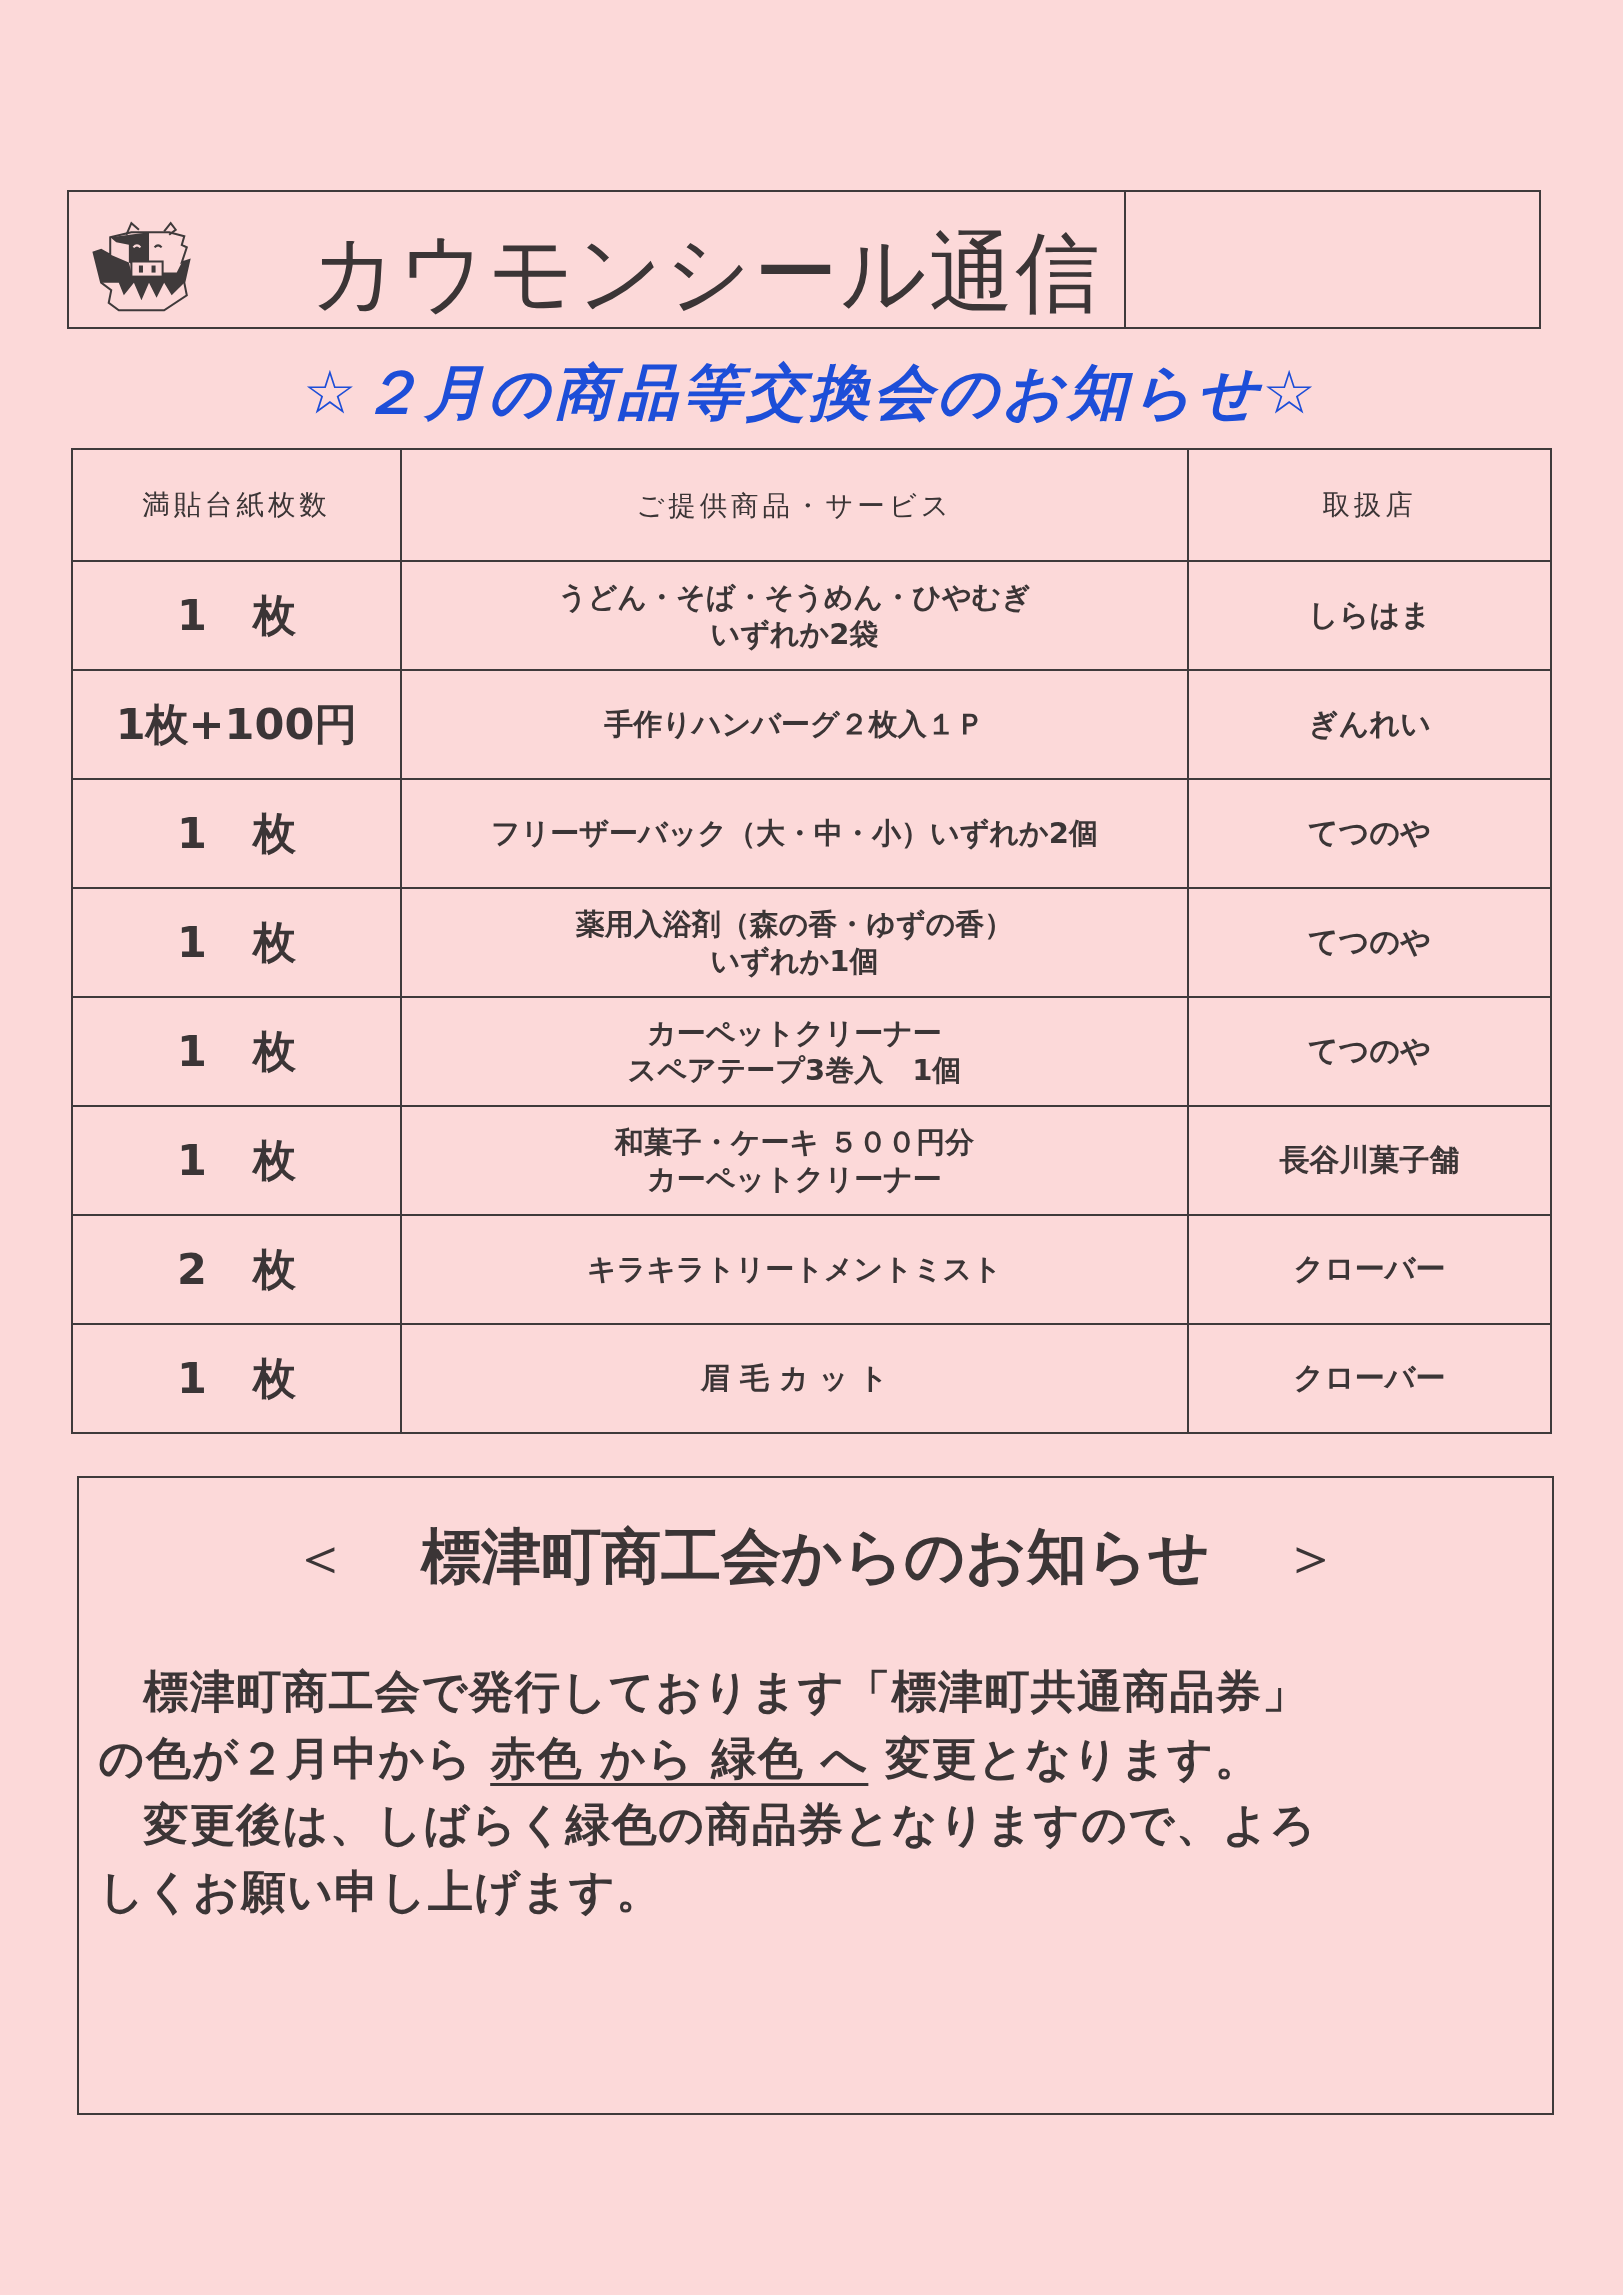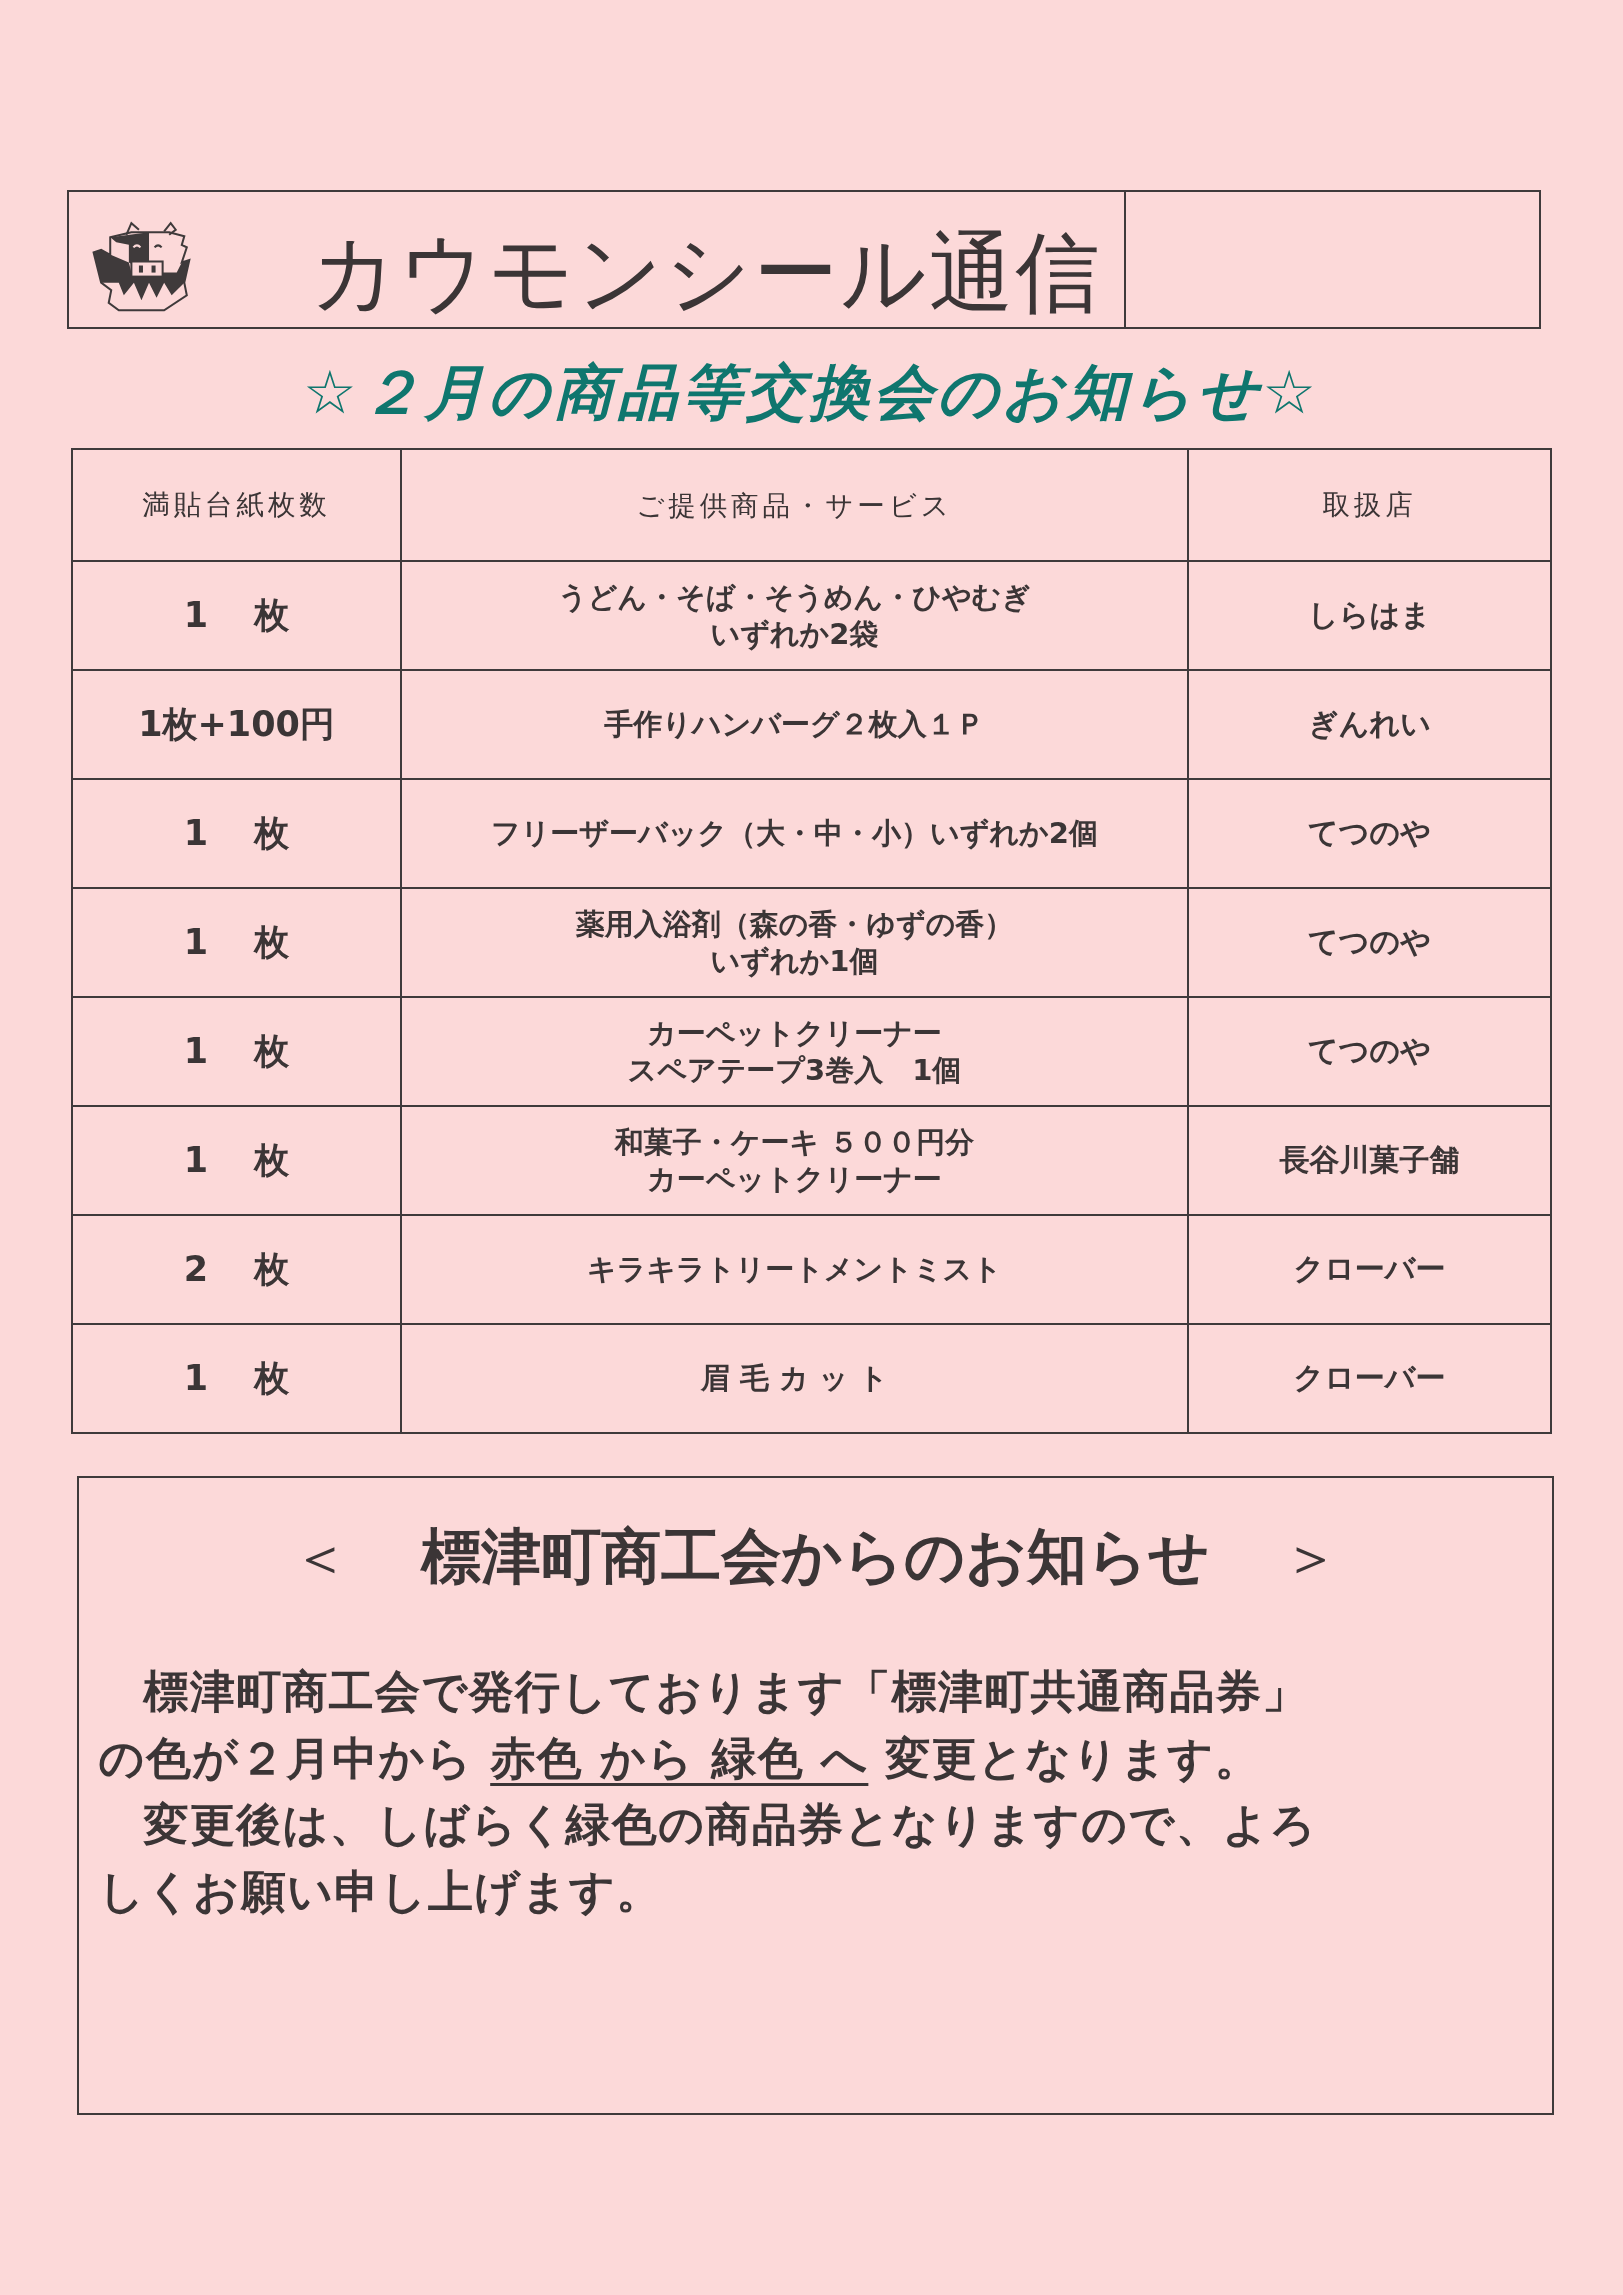--- a/index.html
+++ b/index.html
@@ -32,35 +32,35 @@
       transform: scaleY(1.05);
     }
     .header-issue {
       flex: 1; display: flex; flex-direction: column;
       align-items: center; justify-content: center;
       font-size: 26px; line-height: 1.2; font-weight: bold;
     }
     .star-title {
       position: absolute; left: 0; width: 1623px; top: 353px;
       text-align: center; font-size: 60px; font-weight: bold;
-      font-style: italic; letter-spacing: 3.9px; color: #0f766e;
+      font-style: italic; letter-spacing: 3.9px; color: #1d4ed8;
     }
     .exchange-table {
       position: absolute; left: 71px; top: 448px;
       width: 1481px; border-collapse: collapse;
     }
     .exchange-table td, .exchange-table th {
       border: 2.6px solid #3f3a3b; text-align: center; vertical-align: middle;
       padding: 0;
     }
     .exchange-table th {
       height: 110px; font-weight: normal; font-size: 27.5px; letter-spacing: 3.9px;
     }
     .exchange-table td { height: 107px; font-weight: bold; }
-    .col-qty { width: 327px; font-size: 35px; }
+    .col-qty { width: 327px; font-size: 43px; }
     .col-item { width: 785px; font-size: 29px; line-height: 1.25; }
     .col-shop { font-size: 30px; }
     .exchange-table th.col-qty, .exchange-table th.col-item, .exchange-table th.col-shop { font-size: 27.5px; }
     .qty-num { display: inline-block; margin-right: 46px; }
     .notice-box {
       position: absolute; left: 77px; top: 1476px;
       width: 1477px; height: 639px;
       border: 2.6px solid #3f3a3b; box-sizing: border-box;
     }
     .notice-heading {

